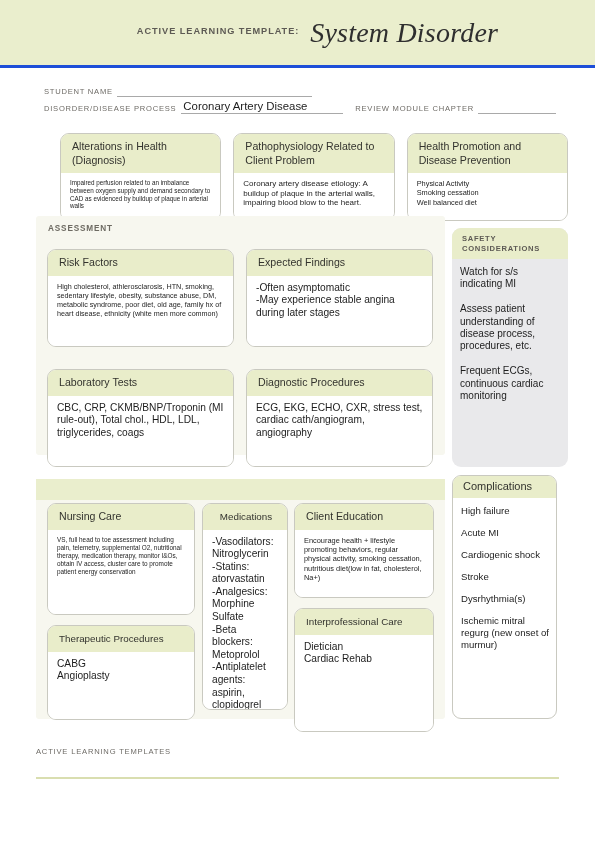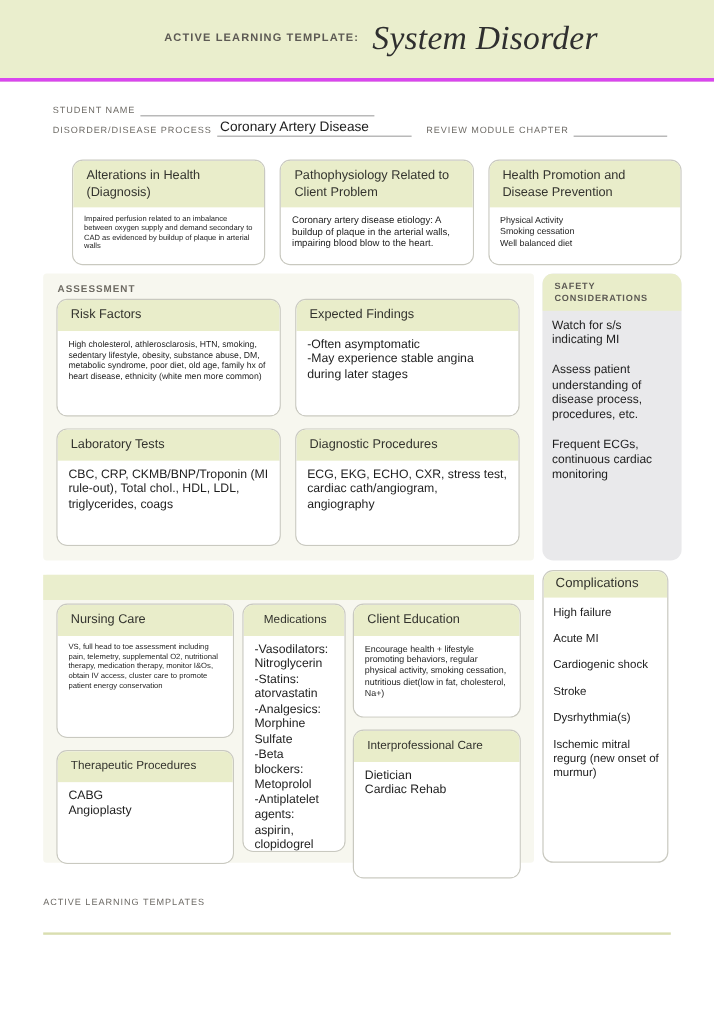--- a/index.html
+++ b/index.html
@@ -15,21 +15,21 @@
     background: #ffffff;
     overflow: hidden;
   }
 
   
   .header-band {
     position: absolute;
     left: 0; top: 0;
     width: 595px; height: 68px;
     background: #eaeecd;
-    border-bottom: 3px solid #d946ef;
+    border-bottom: 3px solid #1d4ed8;
   }
   .header-inner {
     position: absolute;
     left: 0; top: 0;
     width: 595px; height: 65px;
     display: flex;
     align-items: center;
     justify-content: center;
     padding-left: 40px;
   }
@@ -124,21 +124,21 @@
     left: 60px; top: 133px;
     width: 508px; height: 88px;
     display: flex;
     gap: 12px;
   }
   .top-row .card { flex: 1; }
 
   
   .assessment-panel {
     position: absolute;
-    left: 36px; top: 228px;
+    left: 36px; top: 216px;
     width: 409px; height: 239px;
     background: #f7f7ef;
     border-radius: 3px;
   }
   .panel-title {
     font-size: 8.2px;
     font-weight: 700;
     letter-spacing: 0.85px;
     color: #6d6a62;
     text-transform: uppercase;
@@ -148,20 +148,21 @@
     position: absolute;
     left: 11px; top: 21px;
     width: 387px;
     display: flex;
     flex-wrap: wrap;
     gap: 10px 12px;
   }
   .assessment-grid .card {
     width: 187px;
     height: 98px;
+    margin-top: 12px;
   }
 
   
   .safety-box {
     position: absolute;
     left: 452px; top: 228px;
     width: 116px; height: 239px;
     background: #e9e9eb;
     border-radius: 9px;
     overflow: hidden;

